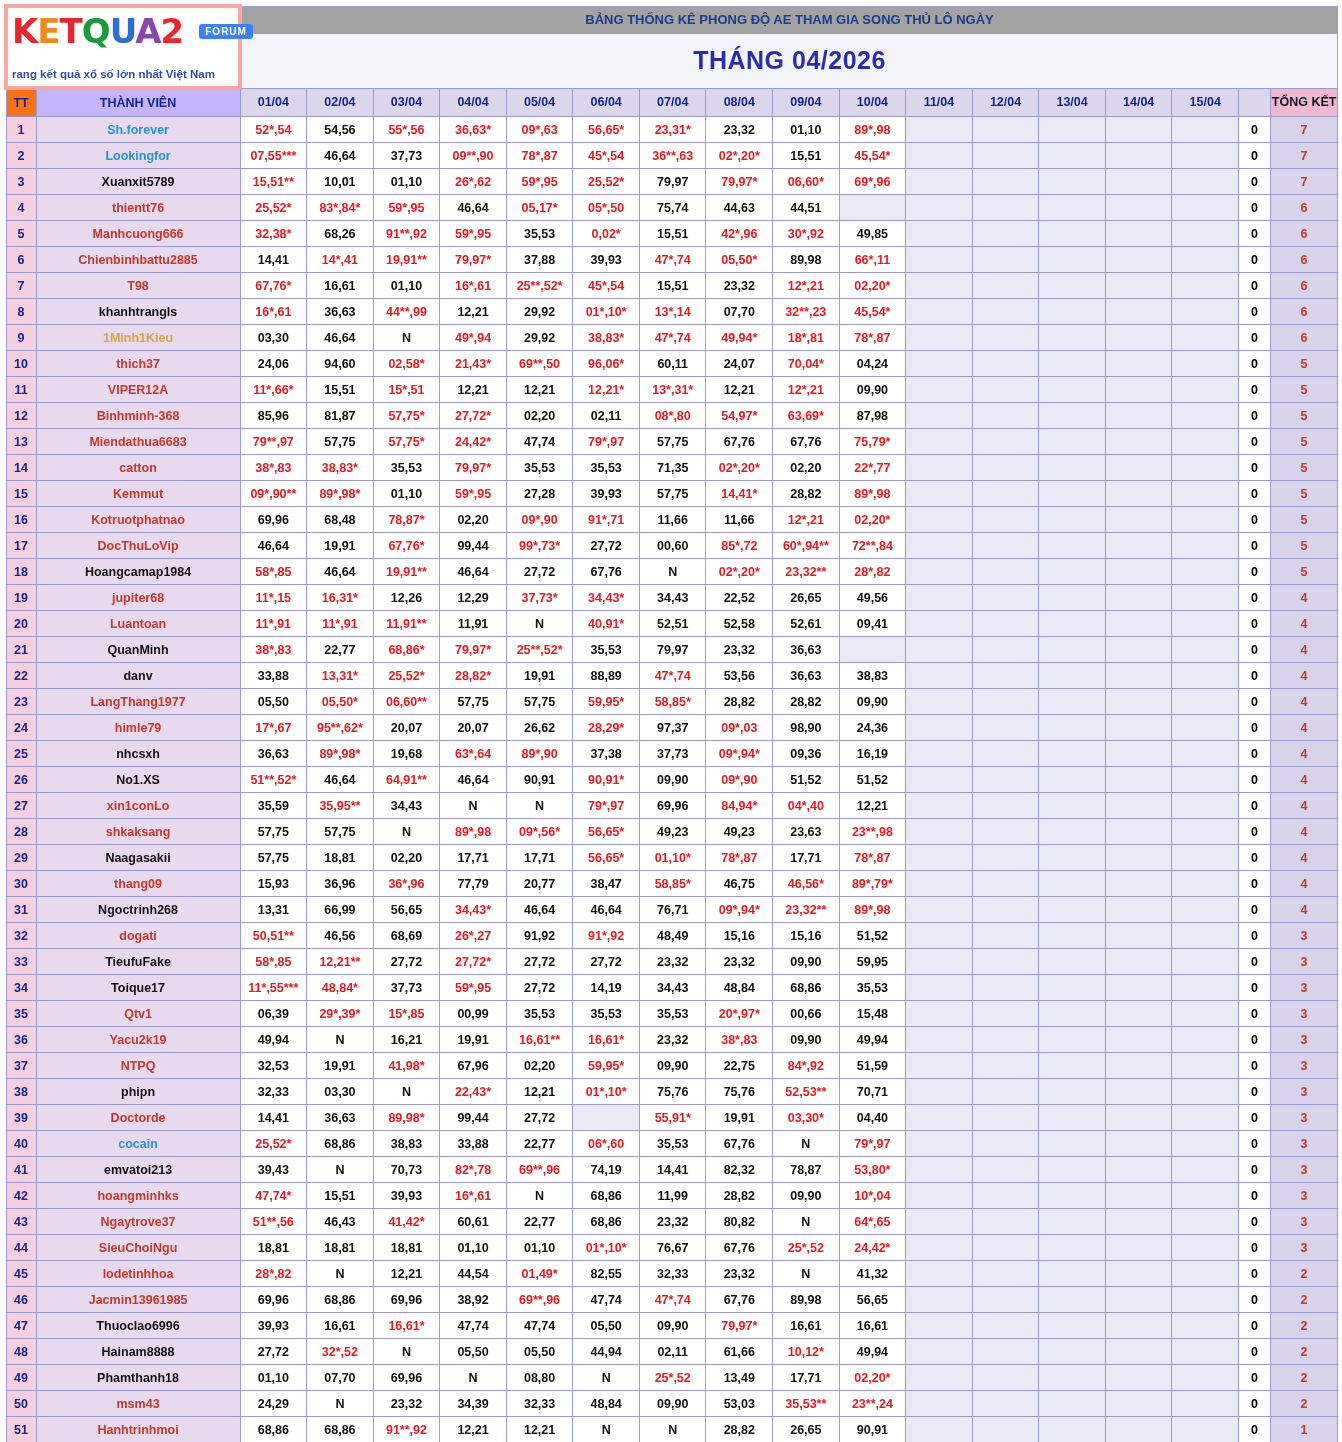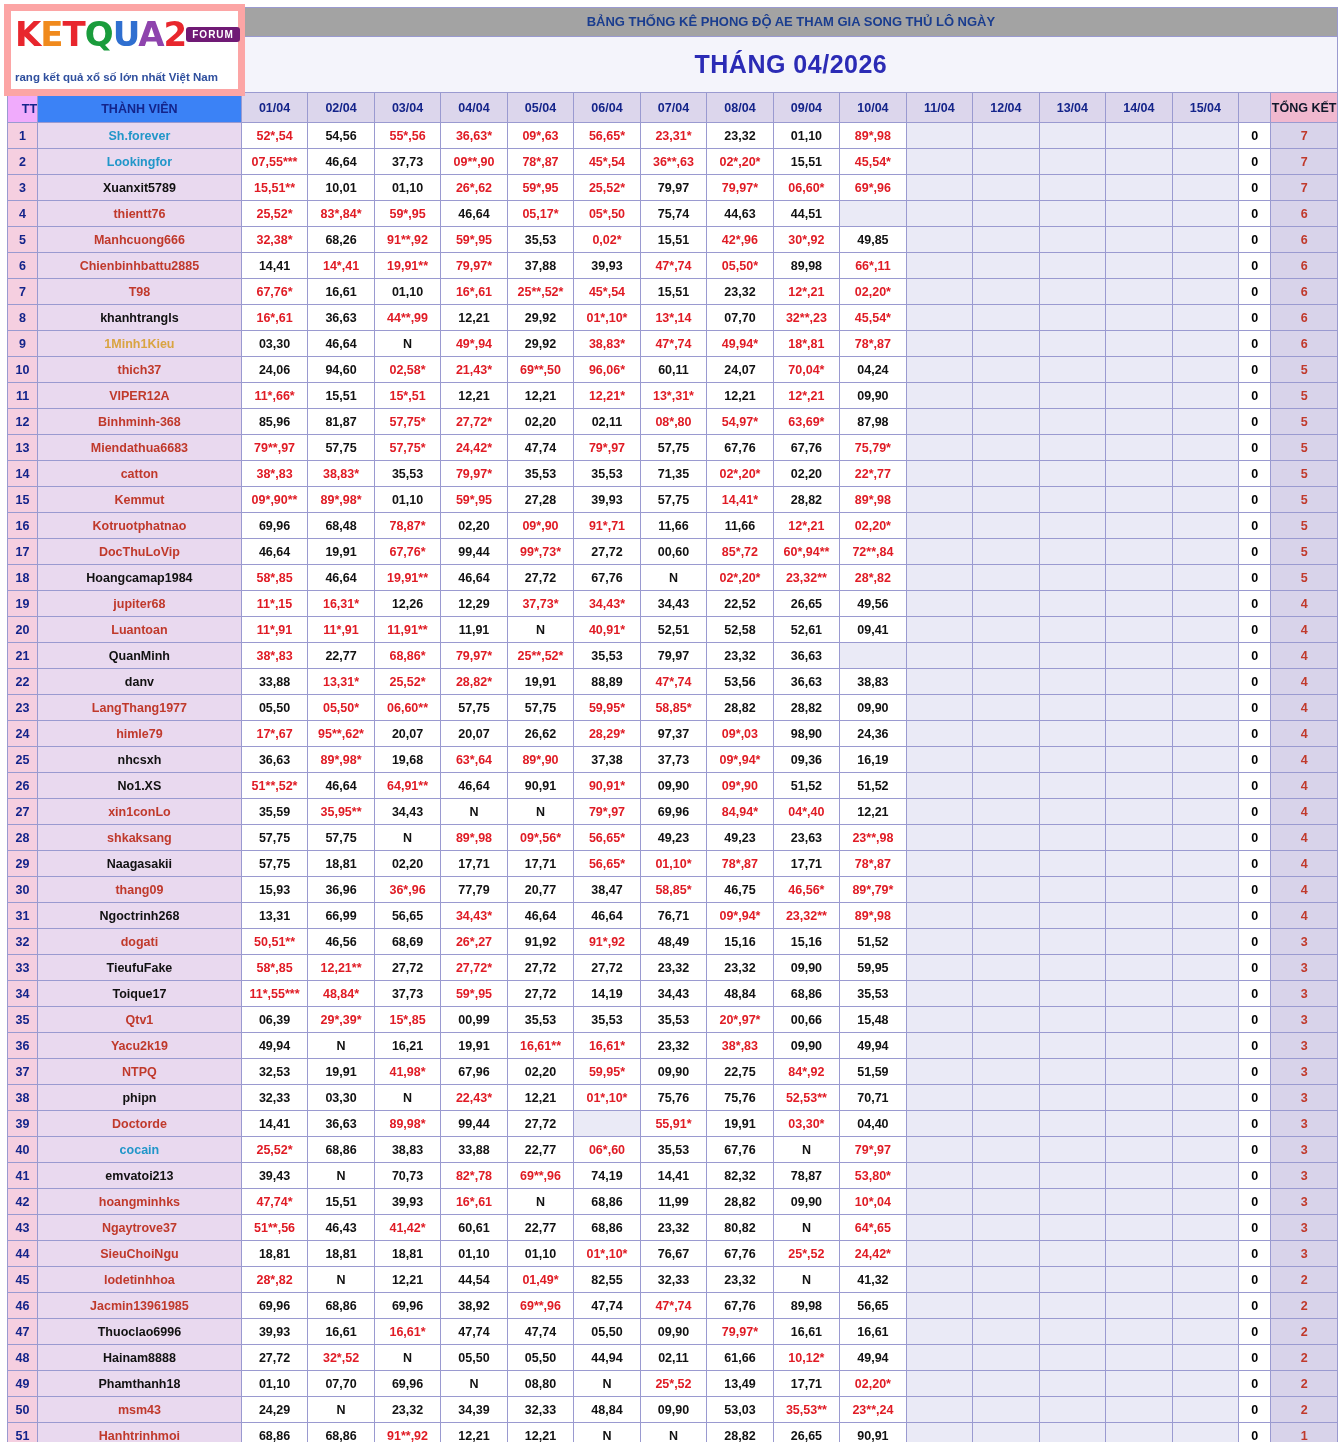--- a/index.html
+++ b/index.html
@@ -2,35 +2,35 @@
 <html><head>
 <meta charset="utf-8">
 <style>
   html,body{margin:0;padding:0;background:#ffffff;}
   body{width:1342px;font-family:"Liberation Sans",sans-serif;}
   .page{width:1342px;box-sizing:border-box;padding:4px;}
   table{border-collapse:collapse;width:1334px;table-layout:fixed;}
   td,th{border:1px solid #9a9ad0;padding:0;text-align:center;vertical-align:middle;font-size:12.5px;}
 
   
-  .logo-cell{width:218px;border:7px solid #fca5a5;background:#ffffff;padding:0;}
+  .logo-cell{width:218px;border:4px solid #fca5a5;background:#ffffff;padding:0;}
   .logo-box{width:218px;height:78px;display:flex;flex-direction:column;align-items:flex-start;justify-content:center;padding-left:4px;box-sizing:border-box;}
   .logo-top{display:flex;align-items:center;}
   .logo-letters{font-family:"DejaVu Sans",sans-serif;font-weight:bold;font-size:34px;letter-spacing:-1px;line-height:1;}
   .l1{color:#e8262d}.l2{color:#f08a1d}.l3{color:#e8262d}.l4{color:#1a9c3c}.l5{color:#2f6fd0}.l6{color:#8e44ad}.l7{color:#e8262d}
-  .forum-badge{margin-left:0;background:#701a75;color:#fff;font-size:10px;font-weight:bold;padding:2px 6px;border-radius:3px;letter-spacing:1px;}
+  .forum-badge{margin-left:16px;background:#3b82f6;color:#fff;font-size:10px;font-weight:bold;padding:2px 6px;border-radius:3px;letter-spacing:1px;}
   .logo-sub{font-size:11.5px;color:#2f4f9e;font-weight:bold;margin-top:20px;white-space:nowrap;}
 
   .title-top{background:#a3a3a3;color:#1a3d8f;font-weight:bold;font-size:13px;height:26px;}
   .title-main{background:#f4f4fb;color:#2b2bb5;font-weight:bold;font-size:25px;height:52px;letter-spacing:.5px;}
 
   
   .colhead td{background:#dcd6ec;color:#14248a;font-weight:bold;font-size:12.5px;height:26px;}
-  .colhead td.tt{background:#f0abfc;color:#14248a;text-align:right;}
-  .colhead td.member{background:#3b82f6;color:#14248a;}
+  .colhead td.tt{background:#f97316;color:#14248a;}
+  .colhead td.member{background:#c4b5fd;color:#14248a;}
   .colhead td.total{background:#f0b8cf;color:#0f172a;}
 
   td.idx{background:#f5cfe0;color:#14248a;font-weight:bold;width:28px;}
   td.name{background:#e9d9ef;font-weight:bold;font-size:12.5px;width:190px;}
   td.day{width:62px;height:25px;background:#ffffff;font-weight:bold;}
   td.blank{background:#eaeaf6;}
   td.zero{width:30px;background:#ffffff;font-weight:bold;color:#000;}
   td.total{width:62px;background:#d8d3ea;color:#c0392b;font-weight:bold;}
 
   .red{color:#e01b24;}

